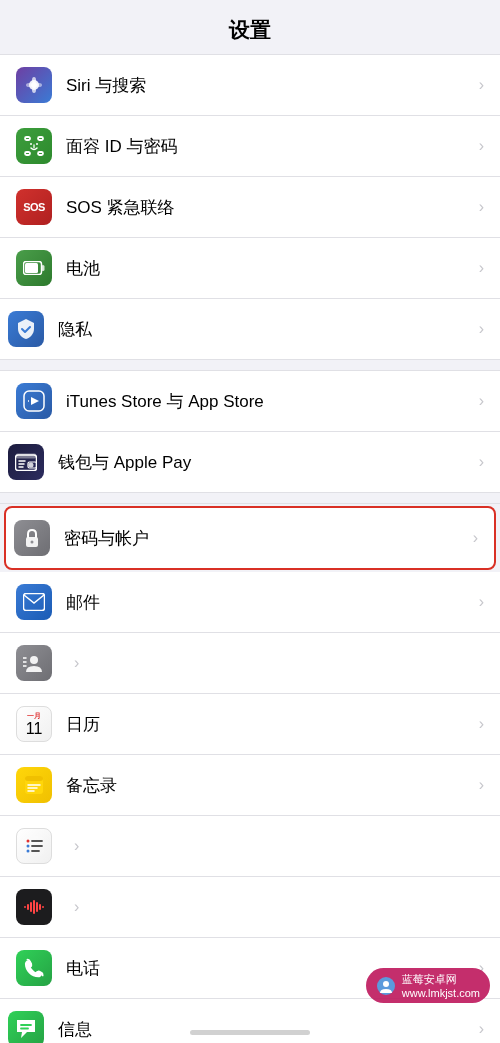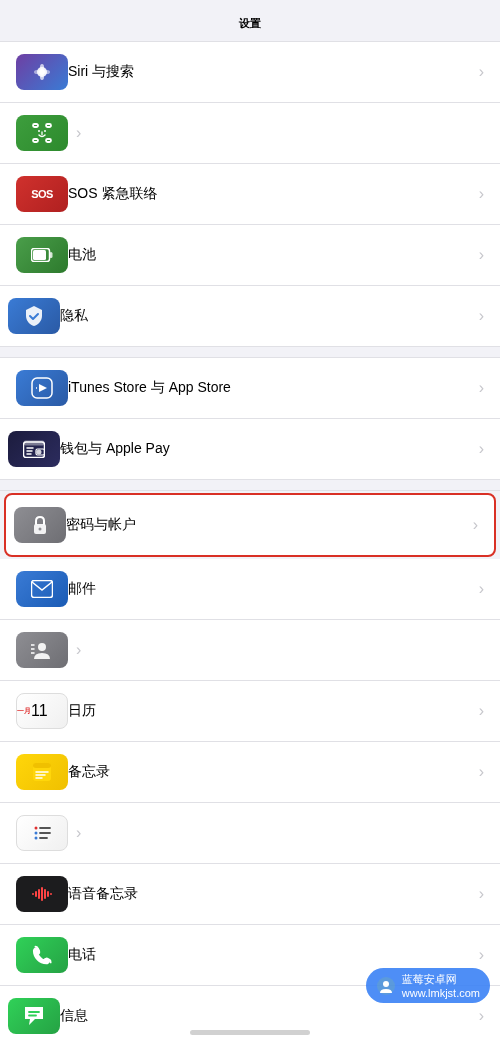--- a/index.html
+++ b/index.html
@@ -12,21 +12,21 @@
       width: 500px;
       min-height: 1043px;
       background-color: #f2f2f7;
       font-family: -apple-system, 'PingFang SC', 'Helvetica Neue', sans-serif;
       position: relative;
       overflow-x: hidden;
     }
 
     .page-title {
       text-align: center;
-      font-size: 11px;
+      font-size: 21px;
       font-weight: 600;
       color: #000;
       padding: 16px 8px 10px;
       background-color: #f2f2f7;
     }
 
     .settings-section {
       margin-bottom: 10px;
     }
 
@@ -46,24 +46,24 @@
       cursor: pointer;
       position: relative;
     }
 
     .settings-row:last-child {
       border-bottom: none;
       padding-left: 8px;
     }
 
     .app-icon {
-      width: 52px;
+      width: 36px;
       height: 36px;
       border-radius: 8px;
-      margin-right: 0;
+      margin-right: 14px;
       flex-shrink: 0;
       display: flex;
       align-items: center;
       justify-content: center;
       font-size: 18px;
       color: white;
       font-weight: bold;
     }
 
     .icon-siri {
@@ -127,59 +127,59 @@
     .icon-phone {
       background: linear-gradient(135deg, #30d158, #25a244);
     }
 
     .icon-messages {
       background: linear-gradient(135deg, #30d158, #25a244);
     }
 
     .row-label {
       flex: 1;
-      font-size: 14px;
+      font-size: 17px;
       color: #000;
     }
 
     .chevron {
       color: #c7c7cc;
       font-size: 16px;
       margin-left: 8px;
     }
 
     
     .watermark {
       position: fixed;
       bottom: 40px;
       right: 10px;
       z-index: 999;
       opacity: 0.9;
     }
 
     .watermark-badge {
-      background: #3b82f6;
+      background: #be185d;
       border-radius: 20px;
       padding: 4px 10px;
       display: flex;
       align-items: center;
       gap: 6px;
     }
 
     .watermark-text {
       color: white;
       font-size: 11px;
     }
 
     
     .calendar-icon-inner {
       display: flex;
-      flex-direction: row;
+      flex-direction: column;
       align-items: center;
-      justify-content: flex-start;
+      justify-content: center;
       width: 100%;
       height: 100%;
       color: #e03030;
     }
 
     .cal-header {
       font-size: 7px;
       font-weight: 600;
       color: #e03030;
       text-transform: uppercase;
@@ -234,20 +234,21 @@
           <rect x="2" y="2" width="5" height="3" rx="1.5" stroke="white" stroke-width="1.8" fill="none"></rect>
           <rect x="15" y="2" width="5" height="3" rx="1.5" stroke="white" stroke-width="1.8" fill="none"></rect>
           <rect x="2" y="17" width="5" height="3" rx="1.5" stroke="white" stroke-width="1.8" fill="none"></rect>
           <rect x="15" y="17" width="5" height="3" rx="1.5" stroke="white" stroke-width="1.8" fill="none"></rect>
           <circle cx="8" cy="9" r="1" fill="white"></circle>
           <circle cx="14" cy="9" r="1" fill="white"></circle>
           <path d="M8 13 Q11 16 14 13" stroke="white" stroke-width="1.5" fill="none" stroke-linecap="round"></path>
           <line x1="11" y1="10" x2="11" y2="12.5" stroke="white" stroke-width="1.3" stroke-linecap="round"></line>
         </svg>
       </div>
+      <span class="row-label">面容 ID 与密码</span>
       <span class="chevron">›</span>
     </div>
 
     <div class="settings-row">
       <div class="app-icon icon-sos">
         <span style="font-size:11px;font-weight:700;color:white;letter-spacing:-0.5px;">SOS</span>
       </div>
       <span class="row-label">SOS 紧急联络</span>
       <span class="chevron">›</span>
     </div>
@@ -398,21 +399,20 @@
         <svg width="22" height="18" viewBox="0 0 22 18" fill="none">
           <rect x="1" y="8" width="2" height="2" rx="1" fill="#ff4444"></rect>
           <rect x="4" y="6" width="2" height="6" rx="1" fill="#ff4444"></rect>
           <rect x="7" y="4" width="2" height="10" rx="1" fill="#ff4444"></rect>
           <rect x="10" y="2" width="2" height="14" rx="1" fill="#ff4444"></rect>
           <rect x="13" y="4" width="2" height="10" rx="1" fill="#ff4444"></rect>
           <rect x="16" y="6" width="2" height="6" rx="1" fill="#ff4444"></rect>
           <rect x="19" y="8" width="2" height="2" rx="1" fill="#ff4444"></rect>
         </svg>
       </div>
-      <span class="row-label">语音备忘录</span>
       <span class="chevron">›</span>
     </div>
 
     <div class="settings-row">
       <div class="app-icon icon-phone">
         <svg width="20" height="20" viewBox="0 0 20 20" fill="none">
           <path d="M4 2 C4 2 6 2 7 4 L8.5 7 C8.5 7 9 8 8 9 L6.5 10.5 C6.5 10.5 8 13 10 15 C12 17 14.5 18 14.5 18 L16 16.5 C16 16.5 17 15.5 18 16 L21 17.5 C21 17.5 22 18.5 22 20.5" stroke="white" stroke-width="2" fill="none" stroke-linecap="round" transform="scale(0.85) translate(0, 0)"></path>
           <path d="M3.5 2 C3.5 2 5.5 2 6.5 4 L8 7.2 C8.3 7.9 8.1 8.7 7.5 9.3 L6.2 10.6 C7.5 12.8 9.2 14.5 11.4 15.8 L12.7 14.5 C13.3 13.9 14.1 13.7 14.8 14 L18 15.5 C18.8 15.9 19.2 16.8 19 17.7 C18.5 19.5 16.8 21 15 21 C7 21 0 14 0 6 C0 4.2 1.5 2.5 3.5 2 Z" fill="white" transform="scale(0.9) translate(1, 0.5)"></path>
         </svg>
       </div>

